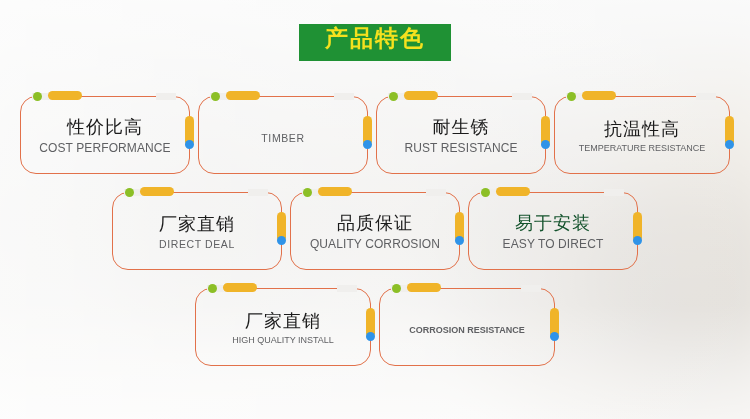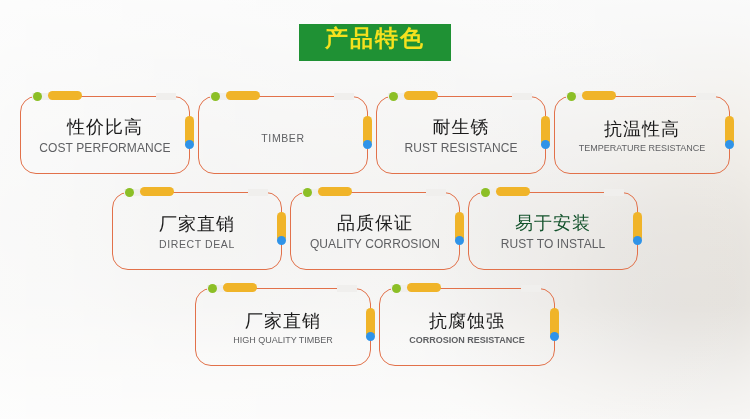--- a/index.html
+++ b/index.html
@@ -223,49 +223,48 @@
           <div class="frame" style="border-color: rgb(226, 113, 74);"></div>
           <div class="gap gap-tl" style="background: rgb(240, 239, 237);"></div>
           <div class="gap gap-tr" style="background: rgb(240, 239, 237);"></div>
           <div class="gap gap-r" style="background: rgb(240, 239, 237);"></div>
           <div class="bar-top" style="background: rgb(240, 180, 41);"></div>
           <div class="bar-right" style="background: rgb(240, 180, 41);"></div>
           <div class="dot-green" style="background: rgb(140, 191, 38);"></div>
           <div class="dot-blue" style="background: rgb(47, 147, 232);"></div>
           <div class="card-body">
             <div class="cn" style="color: #14532d;">易于安装</div>
-            <div class="en tight" style="color: rgb(95, 96, 99);">RUST TO INSTALL</div>
+            <div class="en tight" style="color: rgb(95, 96, 99);">EASY TO DIRECT</div>
           </div>
         </div>
       </div>
       <div class="row">
         <div class="card wide">
           <div class="frame" style="border-color: rgb(226, 113, 74);"></div>
           <div class="gap gap-tl" style="background: rgb(240, 239, 237);"></div>
           <div class="gap gap-tr" style="background: rgb(240, 239, 237);"></div>
           <div class="gap gap-r" style="background: rgb(240, 239, 237);"></div>
           <div class="bar-top" style="background: rgb(240, 180, 41);"></div>
           <div class="bar-right" style="background: rgb(240, 180, 41);"></div>
           <div class="dot-green" style="background: rgb(140, 191, 38);"></div>
           <div class="dot-blue" style="background: rgb(47, 147, 232);"></div>
           <div class="card-body">
             <div class="cn" style="color: rgb(27, 27, 27);">厂家直销</div>
-            <div class="en tighter" style="color: rgb(95, 96, 99);">HIGH QUALITY TIMBER</div>
+            <div class="en tighter" style="color: rgb(95, 96, 99);">HIGH QUALITY INSTALL</div>
           </div>
         </div>
         <div class="card wide">
           <div class="frame" style="border-color: rgb(226, 113, 74);"></div>
           <div class="gap gap-tl" style="background: rgb(240, 239, 237);"></div>
           <div class="gap gap-tr" style="background: rgb(240, 239, 237);"></div>
           <div class="gap gap-r" style="background: rgb(240, 239, 237);"></div>
           <div class="bar-top" style="background: rgb(240, 180, 41);"></div>
           <div class="bar-right" style="background: rgb(240, 180, 41);"></div>
           <div class="dot-green" style="background: rgb(140, 191, 38);"></div>
           <div class="dot-blue" style="background: rgb(47, 147, 232);"></div>
           <div class="card-body">
-            <div class="cn" style="color: rgb(27, 27, 27);">抗腐蚀强</div>
             <div class="en tighter" style="color: rgb(95, 96, 99); font-weight: bold;">CORROSION RESISTANCE</div>
           </div>
         </div>
       </div>
     </div>
 
 </div>
 
 </body></html>

